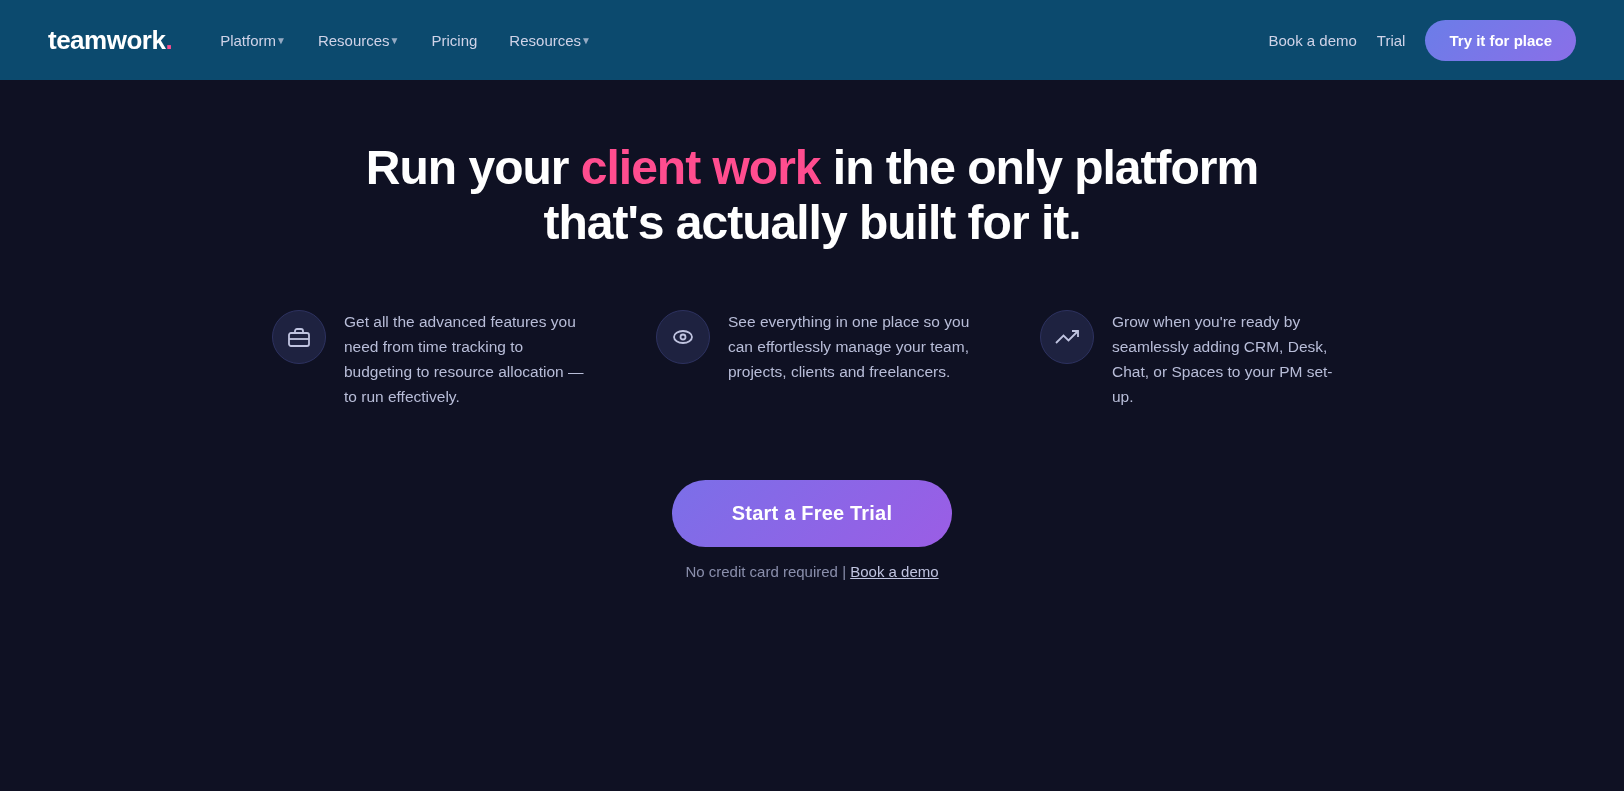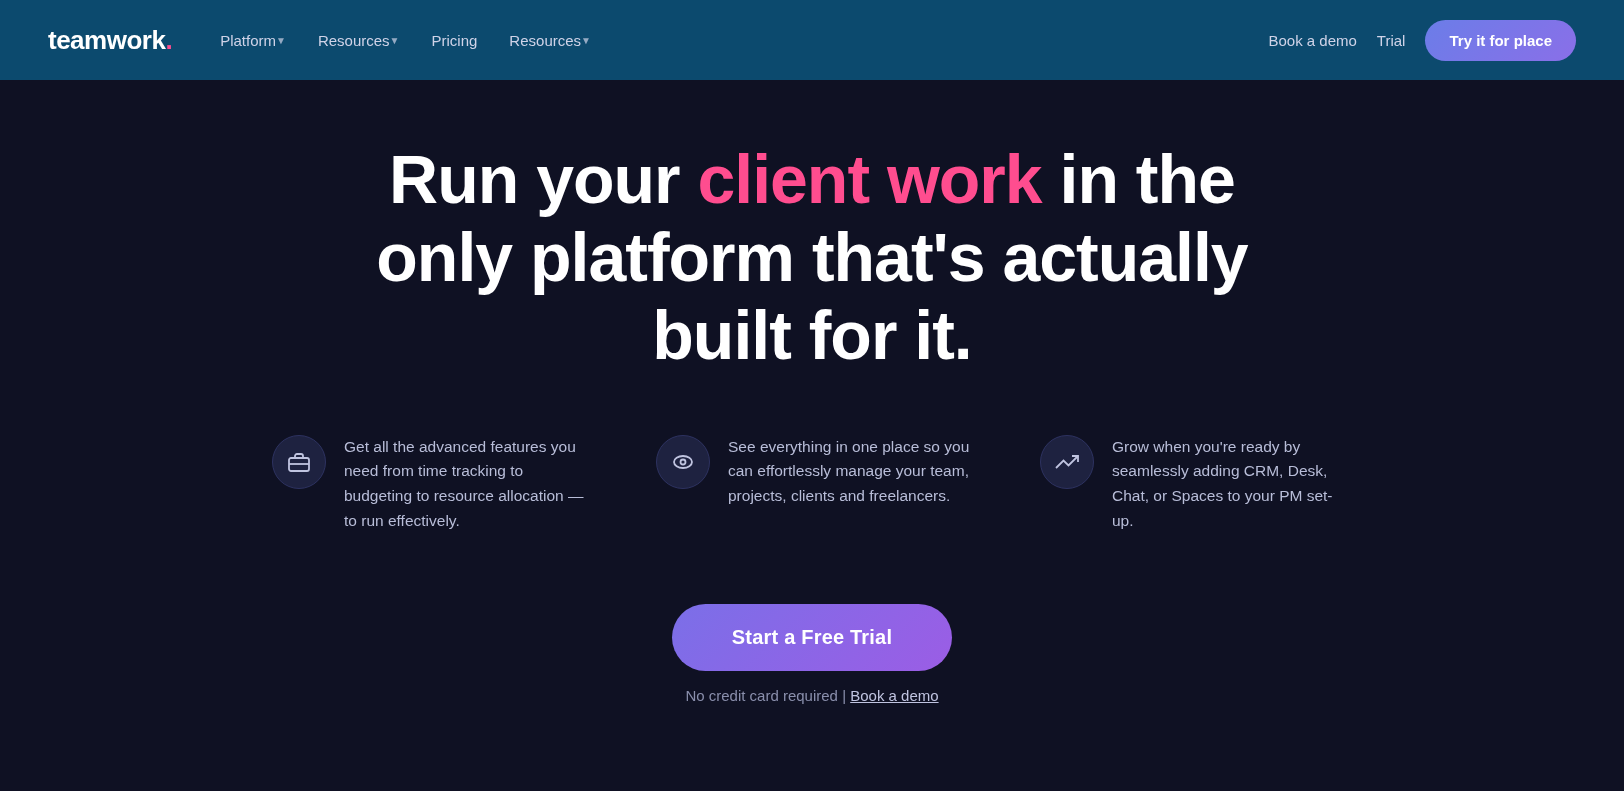--- a/index.html
+++ b/index.html
@@ -102,21 +102,21 @@
     
     .hero {
       display: flex;
       flex-direction: column;
       align-items: center;
       text-align: center;
       padding: 60px 40px 0;
     }
 
     .hero-headline {
-      font-size: 68px;
+      font-size: 48px;
       font-weight: 800;
       line-height: 1.15;
       max-width: 980px;
       color: #ffffff;
       letter-spacing: -1px;
       margin-bottom: 60px;
     }
 
     .hero-highlight {
       color: #ff4d8f;

